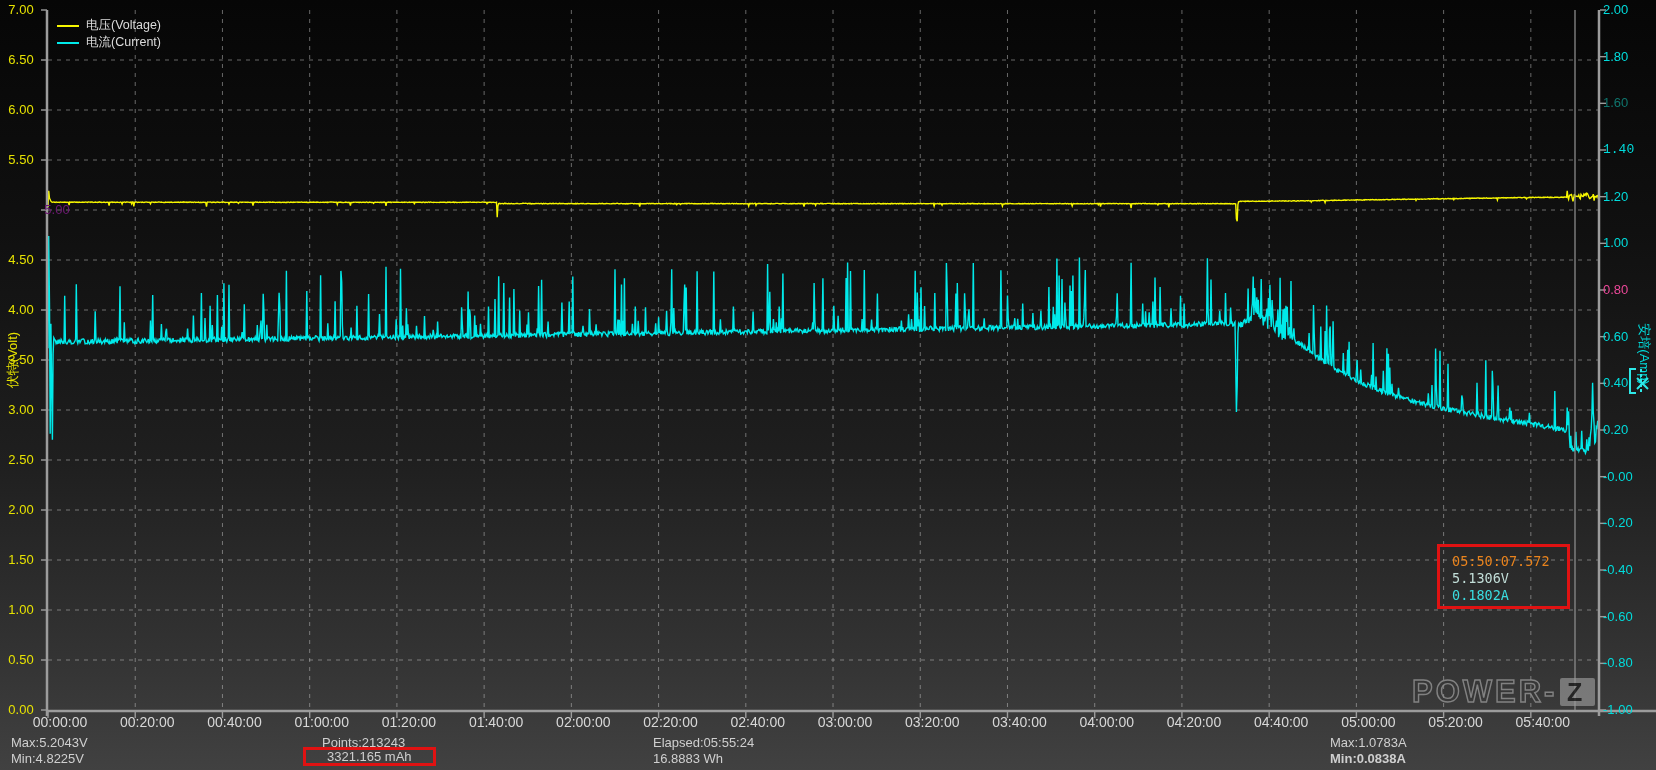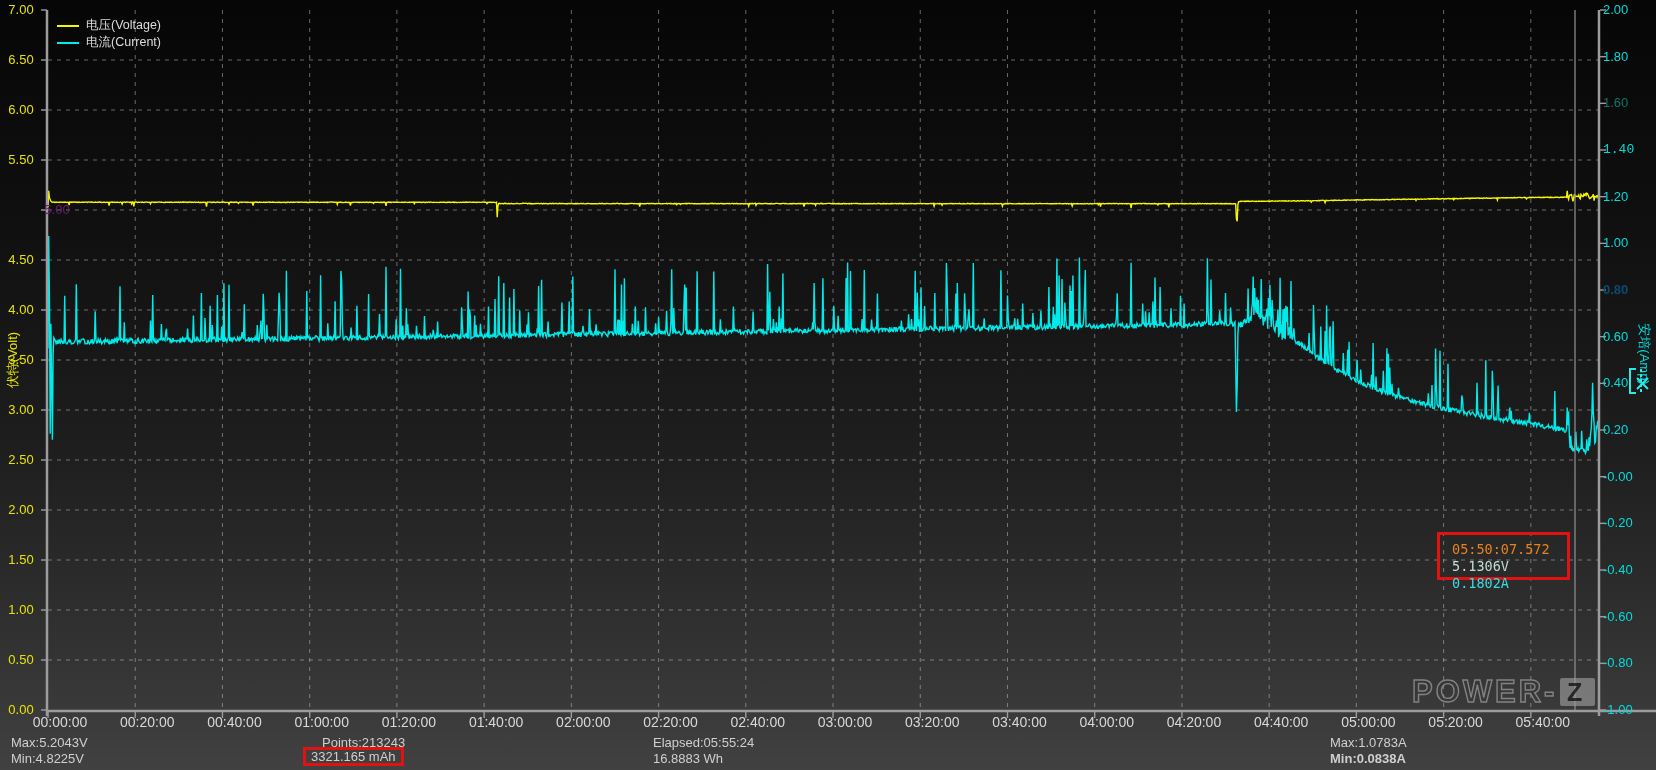--- a/index.html
+++ b/index.html
@@ -17,29 +17,29 @@
   .yrlab{position:absolute;left:1603px;width:52px;text-align:left;font-size:13px;line-height:16px;}
   .xlab{position:absolute;top:714px;width:80px;text-align:center;font-size:14px;color:#d8d8d8;}
   .axis-title{position:absolute;white-space:nowrap;font-size:13px;}
   #ylt{left:13px;top:360px;transform:translate(-50%,-50%) rotate(-90deg);}
   #yrt{left:1644px;top:354px;transform:translate(-50%,-50%) rotate(90deg);}
   #legend{position:absolute;left:57px;top:17px;}
   .legend-row{display:flex;align-items:center;height:17px;}
   .swatch{display:inline-block;width:22px;height:2px;}
   .legend-label{margin-left:7px;font-size:12.5px;color:#dcdcdc;}
   #tooltip{
-    position:absolute;left:1437px;top:532px;width:133px;height:48px;box-sizing:border-box;
+    position:absolute;left:1437px;top:544px;width:133px;height:65px;box-sizing:border-box;
     border:3px solid #e01212;padding:6px 0 0 12px;
     font-family:"DejaVu Sans Mono","Liberation Mono",monospace;font-size:13.5px;line-height:17px;
   }
   #statusbar{position:absolute;left:0;top:730px;width:1656px;height:40px;font-size:13px;color:#cfcfcf;}
   .st{position:absolute;white-space:nowrap;}
   #cap-box{
     position:absolute;left:303px;top:747px;box-sizing:border-box;height:19px;min-width:94px;
-    border:3px solid #e01212;display:flex;align-items:center;justify-content:center;padding:0 5px;
+    border:3px solid #e01212;display:flex;align-items:center;justify-content:center;padding:0 21px;
   }
   #crosshair{position:absolute;left:1626px;top:366px;width:28px;height:30px;}
   #watermark{position:absolute;left:1410px;top:670px;opacity:.85;}
 </style>
 </head>
 <body>
 
 <div id="app">
 
   <svg id="chart-svg" width="1656" height="770" viewBox="0 0 1656 770">
@@ -167,21 +167,21 @@
       <div class="ylab" style="top: 652px; color: rgb(230, 226, 0);">0.50</div>
       <div class="ylab" style="top: 702px; color: rgb(230, 226, 0);">0.00</div>
     </div>
   <div id="ticks-right">
       <div class="yrlab" style="top: 2px; color: rgb(0, 220, 220);">2.00</div>
       <div class="yrlab" style="top: 48.6667px; color: rgb(0, 220, 220);">1.80</div>
       <div class="yrlab" style="top: 95.3333px; color: #0f766e;">1.60</div>
       <div class="yrlab" style="top: 142px; color: rgb(0, 220, 220); font-family: Liberation Mono, monospace;">1.40</div>
       <div class="yrlab" style="top: 188.667px; color: rgb(0, 220, 220);">1.20</div>
       <div class="yrlab" style="top: 235.333px; color: rgb(0, 220, 220);">1.00</div>
-      <div class="yrlab" style="top: 282px; color: #0c4a6e; font-weight: bold;">0.80</div>
+      <div class="yrlab" style="top: 282px; color: #ec4899;">0.80</div>
       <div class="yrlab" style="top: 328.667px; color: rgb(0, 220, 220);">0.60</div>
       <div class="yrlab" style="top: 375.333px; color: rgb(0, 220, 220);">0.40</div>
       <div class="yrlab" style="top: 422px; color: rgb(0, 220, 220);">0.20</div>
       <div class="yrlab" style="top: 468.667px; color: rgb(0, 220, 220);">-0.00</div>
       <div class="yrlab" style="top: 515.333px; color: rgb(0, 220, 220);">-0.20</div>
       <div class="yrlab" style="top: 562px; color: rgb(0, 220, 220);">-0.40</div>
       <div class="yrlab" style="top: 608.667px; color: rgb(0, 220, 220);">-0.60</div>
       <div class="yrlab" style="top: 655.333px; color: rgb(0, 220, 220);">-0.80</div>
       <div class="yrlab" style="top: 702px; color: rgb(0, 220, 220);">-1.00</div>
     </div>

